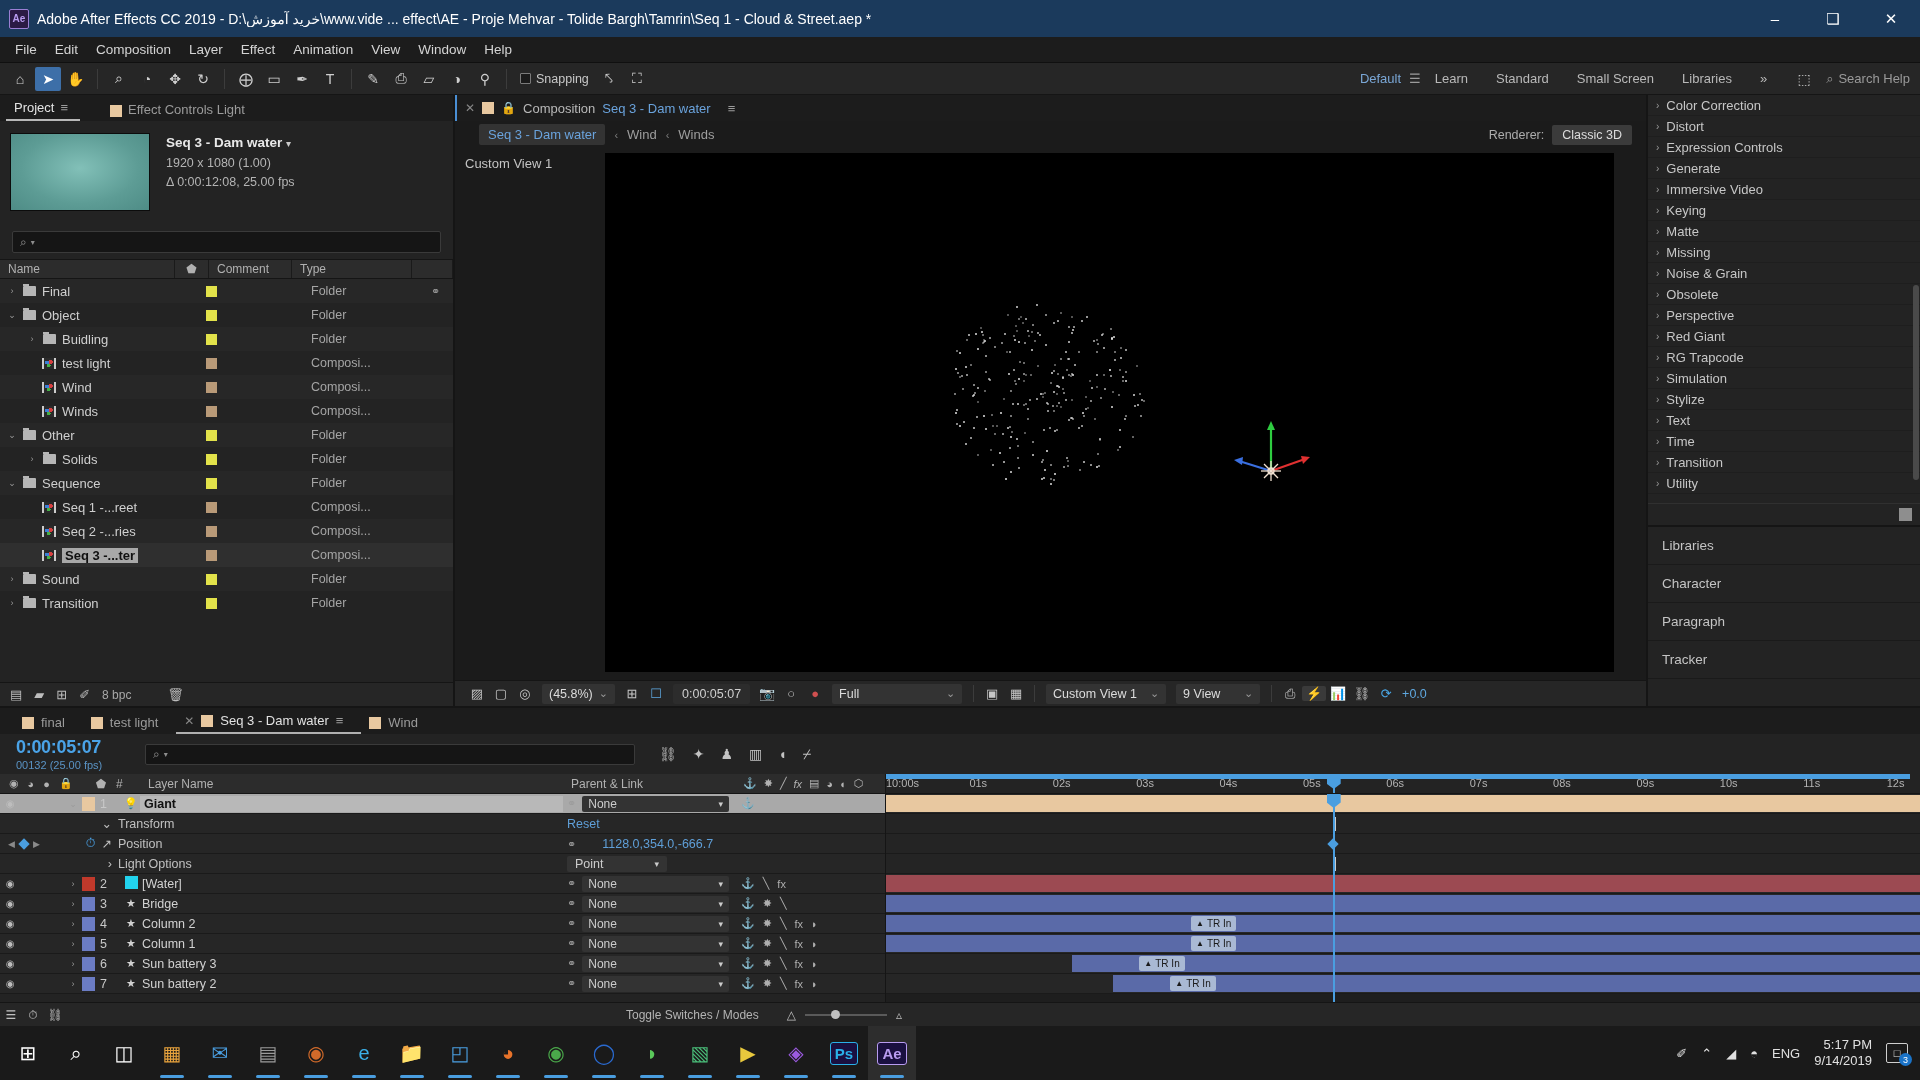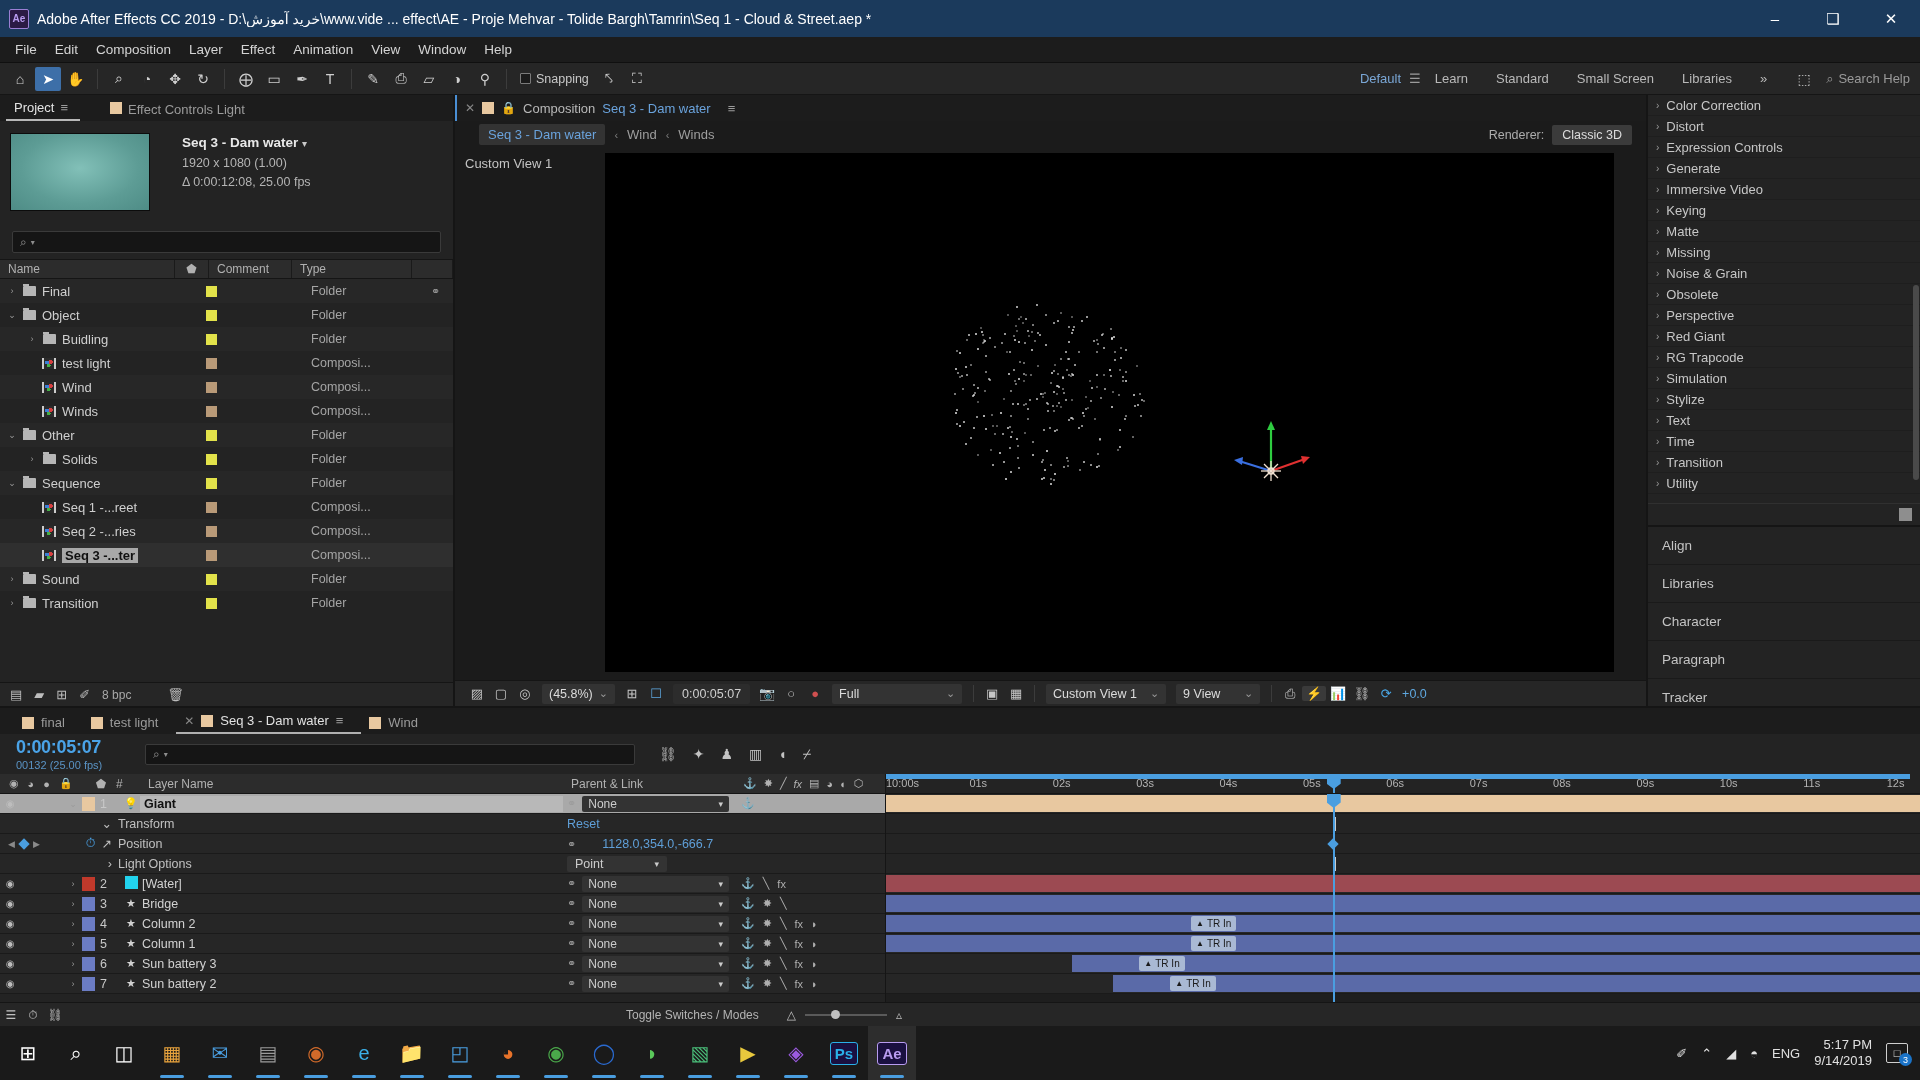--- a/index.html
+++ b/index.html
@@ -64,34 +64,34 @@
   #main { flex: 1; display: flex; min-height: 0; background: #1e1e1e; }
 
   
   #leftcol { width: 455px; flex: none; display: flex; flex-direction: column;
              background: #232323; border-right: 2px solid #151515; }
   .panel-tabs {
     height: 26px; background: #1c1c1c; display: flex; align-items: flex-end;
     flex: none; padding-left: 6px; gap: 0;
   }
   .ptab {
-    display: flex; align-items: flex-start; gap: 6px; padding: 3px 12px 4px 8px;
+    display: flex; align-items: flex-end; gap: 6px; padding: 3px 12px 4px 8px;
     font-size: 13px; color: #9b9b9b;
   }
   .ptab.active { color: #e4e4e4; border-bottom: 2px solid #b8b8b8; }
   .hamb { font-size: 13px; color: #9b9b9b; letter-spacing: 0; }
   .swatch-tan { width: 12px; height: 12px; background: #e8c8a0; }
 
   #proj-preview { display: flex; padding: 12px 0 6px 10px; flex: none; }
   #thumb {
     width: 140px; height: 78px; flex: none;
     background: radial-gradient(ellipse at 50% 45%, #82c0b8 0%, #5d9c95 60%, #4e8c86 100%);
     border: 1px solid #0c0c0c;
   }
-  #proj-meta { padding-left: 32px; font-size: 13px; color: #c9c9c9; line-height: 1.55; }
+  #proj-meta { padding-left: 16px; font-size: 13px; color: #c9c9c9; line-height: 1.55; }
   #proj-meta .nm { font-weight: bold; color: #e8e8e8; font-size: 13.5px; }
   #proj-meta .dim, #proj-meta .dur { color: #b4b4b4; font-size: 12.5px; }
 
   #proj-search {
     margin: 14px 12px 6px 12px; height: 22px; background: #151515;
     border: 1px solid #3a3a3a; border-radius: 2px; display: flex;
     align-items: center; padding: 0 7px; gap: 4px; color: #8d8d8d; font-size: 12px;
     flex: none;
   }
   #proj-cols {
@@ -1058,23 +1058,20 @@
           <span class="tw">›</span>
           <span>Utility</span>
         </div>
         <div id="fx-scroll"></div>
     </div>
     <div id="fx-footer">
       <div class="sq-btn"></div>
     </div>
     <div id="right-panels">
         <div class="rpanel">
-          <span>Align</span>
-        </div>
-        <div class="rpanel">
           <span>Libraries</span>
         </div>
         <div class="rpanel">
           <span>Character</span>
         </div>
         <div class="rpanel">
           <span>Paragraph</span>
         </div>
         <div class="rpanel">
           <span>Tracker</span>

